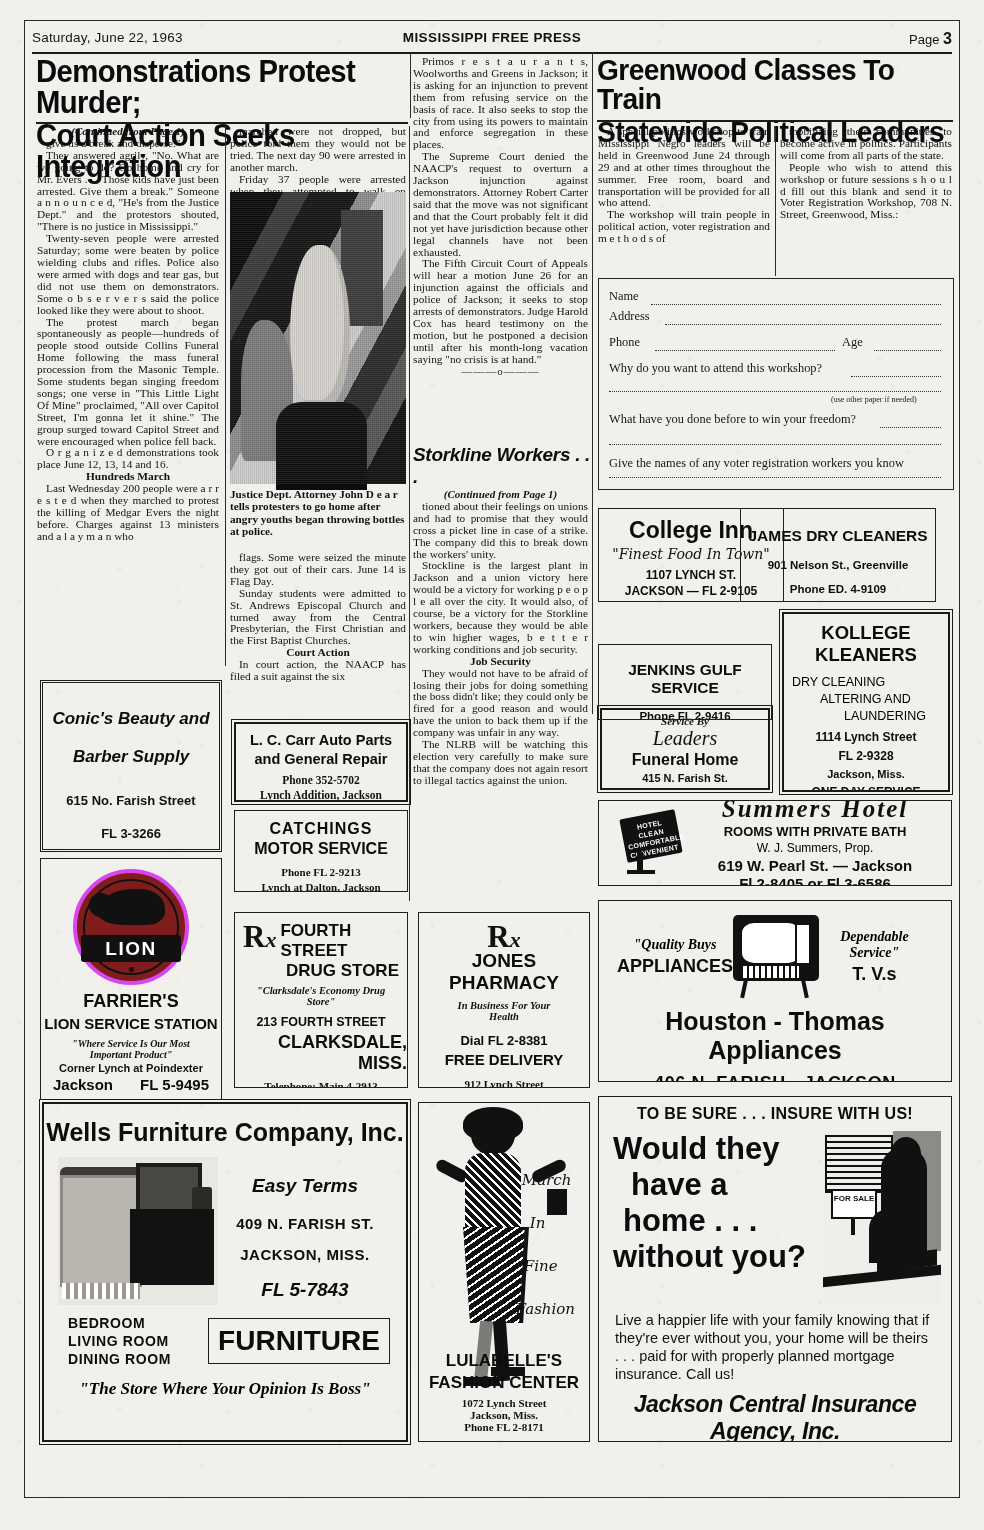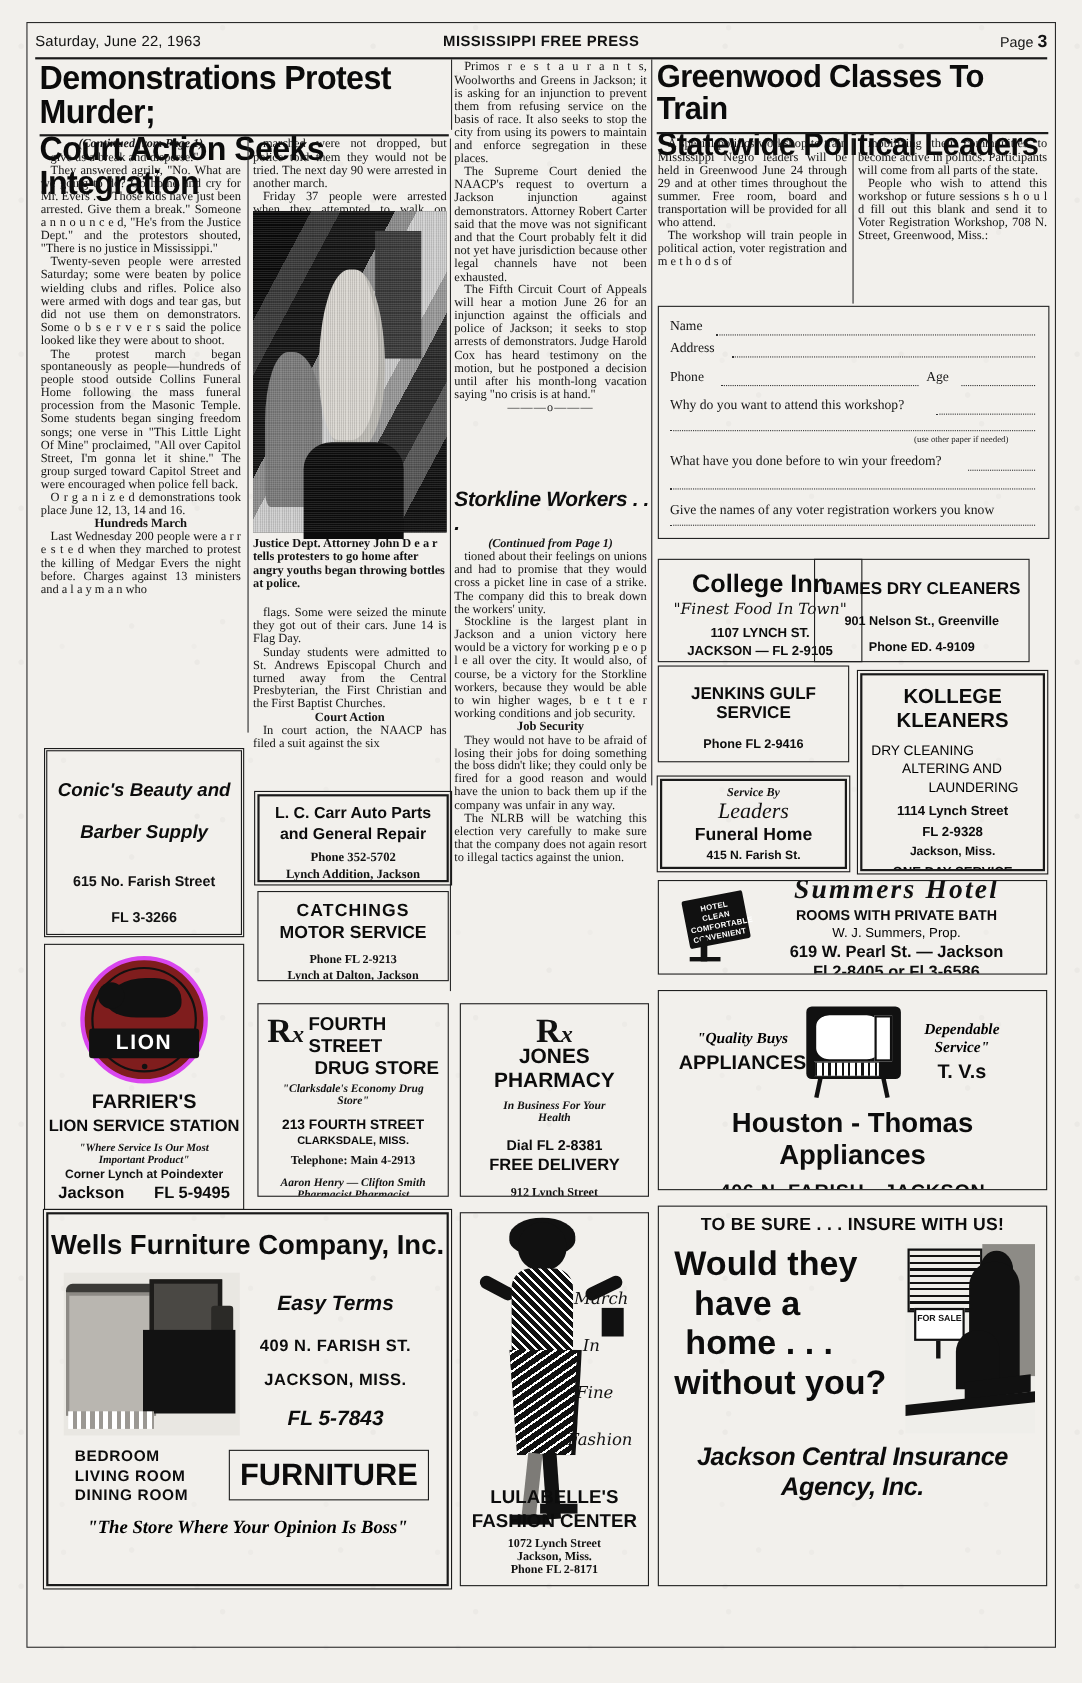--- a/index.html
+++ b/index.html
@@ -369,21 +369,21 @@
       <span class="rx"><span>R</span><em>x</em></span>
       <span style="margin-left:4px;">
         <span class="ad-title" style="font-size:17px;display:block;">FOURTH STREET</span>
         <span class="ad-title" style="font-size:17px;display:block;text-align:right;">DRUG STORE</span>
       </span>
     </div>
     <div class="ctr">
       <div class="ad-sub i" style="font-size:10.5px;margin-top:4px;">"Clarksdale's Economy Drug</div>
       <div class="ad-sub i" style="font-size:10.5px;">Store"</div>
       <div class="ad-title" style="font-size:12.5px;margin-top:8px;">213 FOURTH STREET</div>
-      <div class="ad-title" style="font-size:10px;margin-top:3px;">CLARKSDALE, MISS.</div>
+      <div class="ad-title" style="font-size:18px;margin-top:3px;text-align:right;">CLARKSDALE, MISS.</div>
       <div class="ad-sub" style="font-size:11px;margin-top:6px;">Telephone: Main 4-2913</div>
       <div class="ad-sub i" style="font-size:10.5px;margin-top:9px;">Aaron Henry — Clifton Smith</div>
       <div class="ad-sub i" style="font-size:10.5px;">Pharmacist          Pharmacist</div>
     </div>
   </div>
 
   <div class="ad" style="left:418px;top:912px;width:172px;height:176px;">
     <div class="ctr" style="padding-top:8px;">
       <span class="rx"><span>R</span><em>x</em></span>
       <div class="ad-title" style="font-size:19px;margin-top:-2px;">JONES PHARMACY</div>
@@ -406,21 +406,21 @@
   </div>
 
   <div class="ad" style="left:740px;top:508px;width:196px;height:94px;">
     <div class="ctr" style="padding-top:18px;">
       <div class="ad-title" style="font-size:15.5px;">JAMES DRY CLEANERS</div>
       <div class="ad-title" style="font-size:11.5px;margin-top:14px;">901 Nelson St., Greenville</div>
       <div class="ad-title" style="font-size:11.5px;margin-top:12px;">Phone ED. 4-9109</div>
     </div>
   </div>
 
-  <div class="ad" style="left:598px;top:605px;width:174px;height:88px;">
+  <div class="ad" style="left:598px;top:644px;width:174px;height:76px;">
     <div class="ctr" style="padding-top:16px;">
       <div class="ad-title" style="font-size:15.5px;">JENKINS GULF SERVICE</div>
       <div class="ad-title" style="font-size:11.5px;margin-top:13px;">Phone FL 2-9416</div>
 
     </div>
   </div>
 
   <div class="ad heavy" style="left:782px;top:612px;width:168px;height:180px;">
     <div style="padding-top:8px;">
       <div class="ad-title ctr" style="font-size:18.5px;">KOLLEGE KLEANERS</div>
@@ -567,17 +567,18 @@
         <div class="blind"></div>
         <div class="sign">FOR SALE</div>
         <div class="signpost"></div>
         <div class="manhead"></div>
         <div class="man"></div>
         <div class="child"></div>
         <div class="chairarm"></div>
         <div class="floor"></div>
       </div>
     </div>
+    <div class="sans" style="font-size:14.5px;line-height:18px;padding:8px 18px 0 16px;color:#111;">Live a happier life with your family knowing that if they're ever without you, your home will be theirs . . . paid for with properly planned mortgage insurance. Call us!</div>
     <div class="ad-title ctr i" style="font-size:23px;margin-top:8px;letter-spacing:-0.4px;">Jackson Central Insurance Agency, Inc.</div>
 
   </div>
 
 </div>
 
 </body></html>

